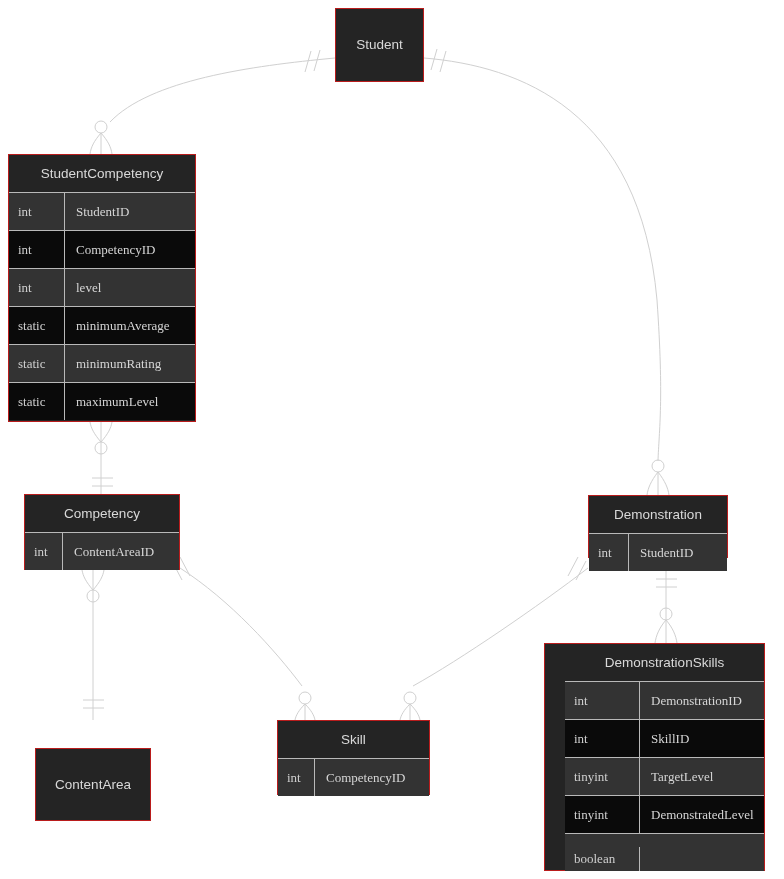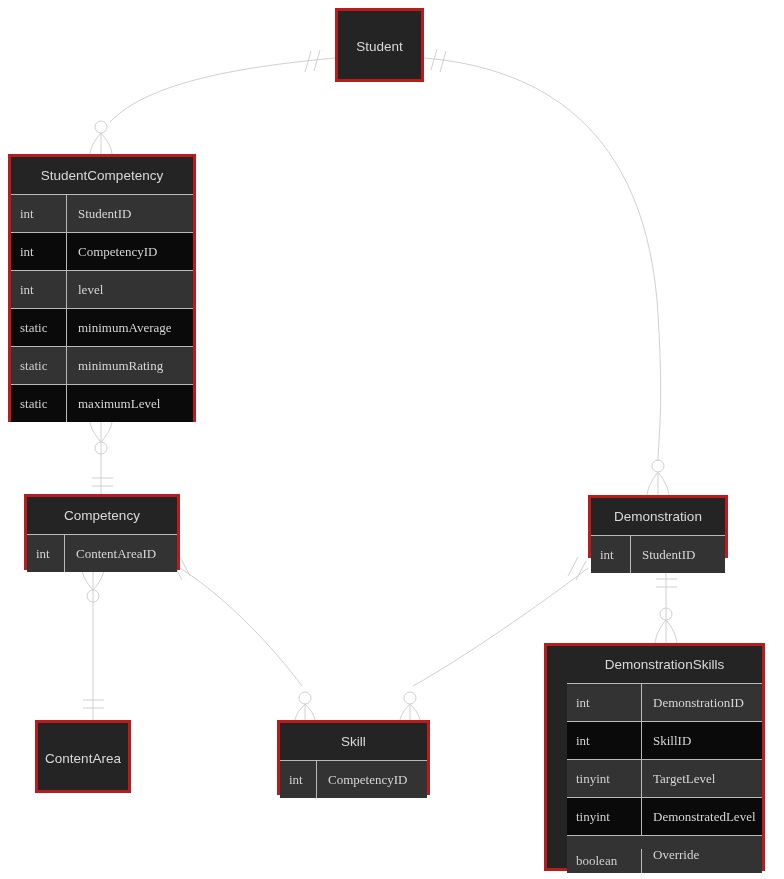--- a/index.html
+++ b/index.html
@@ -19,21 +19,21 @@
     position: absolute;
     left: 0;
     top: 0;
     width: 784px;
     height: 879px;
     pointer-events: none;
   }
   .entity {
     position: absolute;
     box-sizing: border-box;
-    border: 3px solid #b91c1c;
+    border: 1px solid #b91c1c;
     background: #242424;
     color: #d6d6d6;
   }
   .ent-title {
     box-sizing: border-box;
     height: 37px;
     line-height: 37px;
     text-align: center;
     font-size: 13.5px;
     color: #d9d9d9;
@@ -214,21 +214,21 @@
           <div class="attr-name">maximumLevel</div>
         </div>
       </div>
       <div class="entity" id="ent-competency" style="left: 24px; top: 494px; width: 156px; height: 76px;">
         <div class="ent-title">Competency</div>
         <div class="attr-row odd">
           <div class="attr-type" style="width: 38px;">int</div>
           <div class="attr-name">ContentAreaID</div>
         </div>
       </div>
-      <div class="entity" id="ent-contentarea" style="left: 35px; top: 720px; width: 96px; height: 73px;">
+      <div class="entity" id="ent-contentarea" style="left: 35px; top: 748px; width: 116px; height: 73px;">
         <div class="ent-title tall" style="line-height: 71px;">ContentArea</div>
       </div>
       <div class="entity" id="ent-skill" style="left: 277px; top: 720px; width: 153px; height: 75px;">
         <div class="ent-title">Skill</div>
         <div class="attr-row odd">
           <div class="attr-type" style="width: 37px;">int</div>
           <div class="attr-name">CompetencyID</div>
         </div>
       </div>
       <div class="entity" id="ent-demonstration" style="left: 588px; top: 495px; width: 140px; height: 63px;">
@@ -251,18 +251,17 @@
         <div class="attr-row odd">
           <div class="attr-type" style="width: 75px;">tinyint</div>
           <div class="attr-name">TargetLevel</div>
         </div>
         <div class="attr-row even">
           <div class="attr-type" style="width: 75px;">tinyint</div>
           <div class="attr-name">DemonstratedLevel</div>
         </div>
         <div class="attr-row odd">
           <div class="attr-type" style="width: 75px; margin-top: 13px;">boolean</div>
-          <div class="attr-name">Override</div>
         </div>
       </div>
     </div>
 
 </div>
 
 </body></html>

